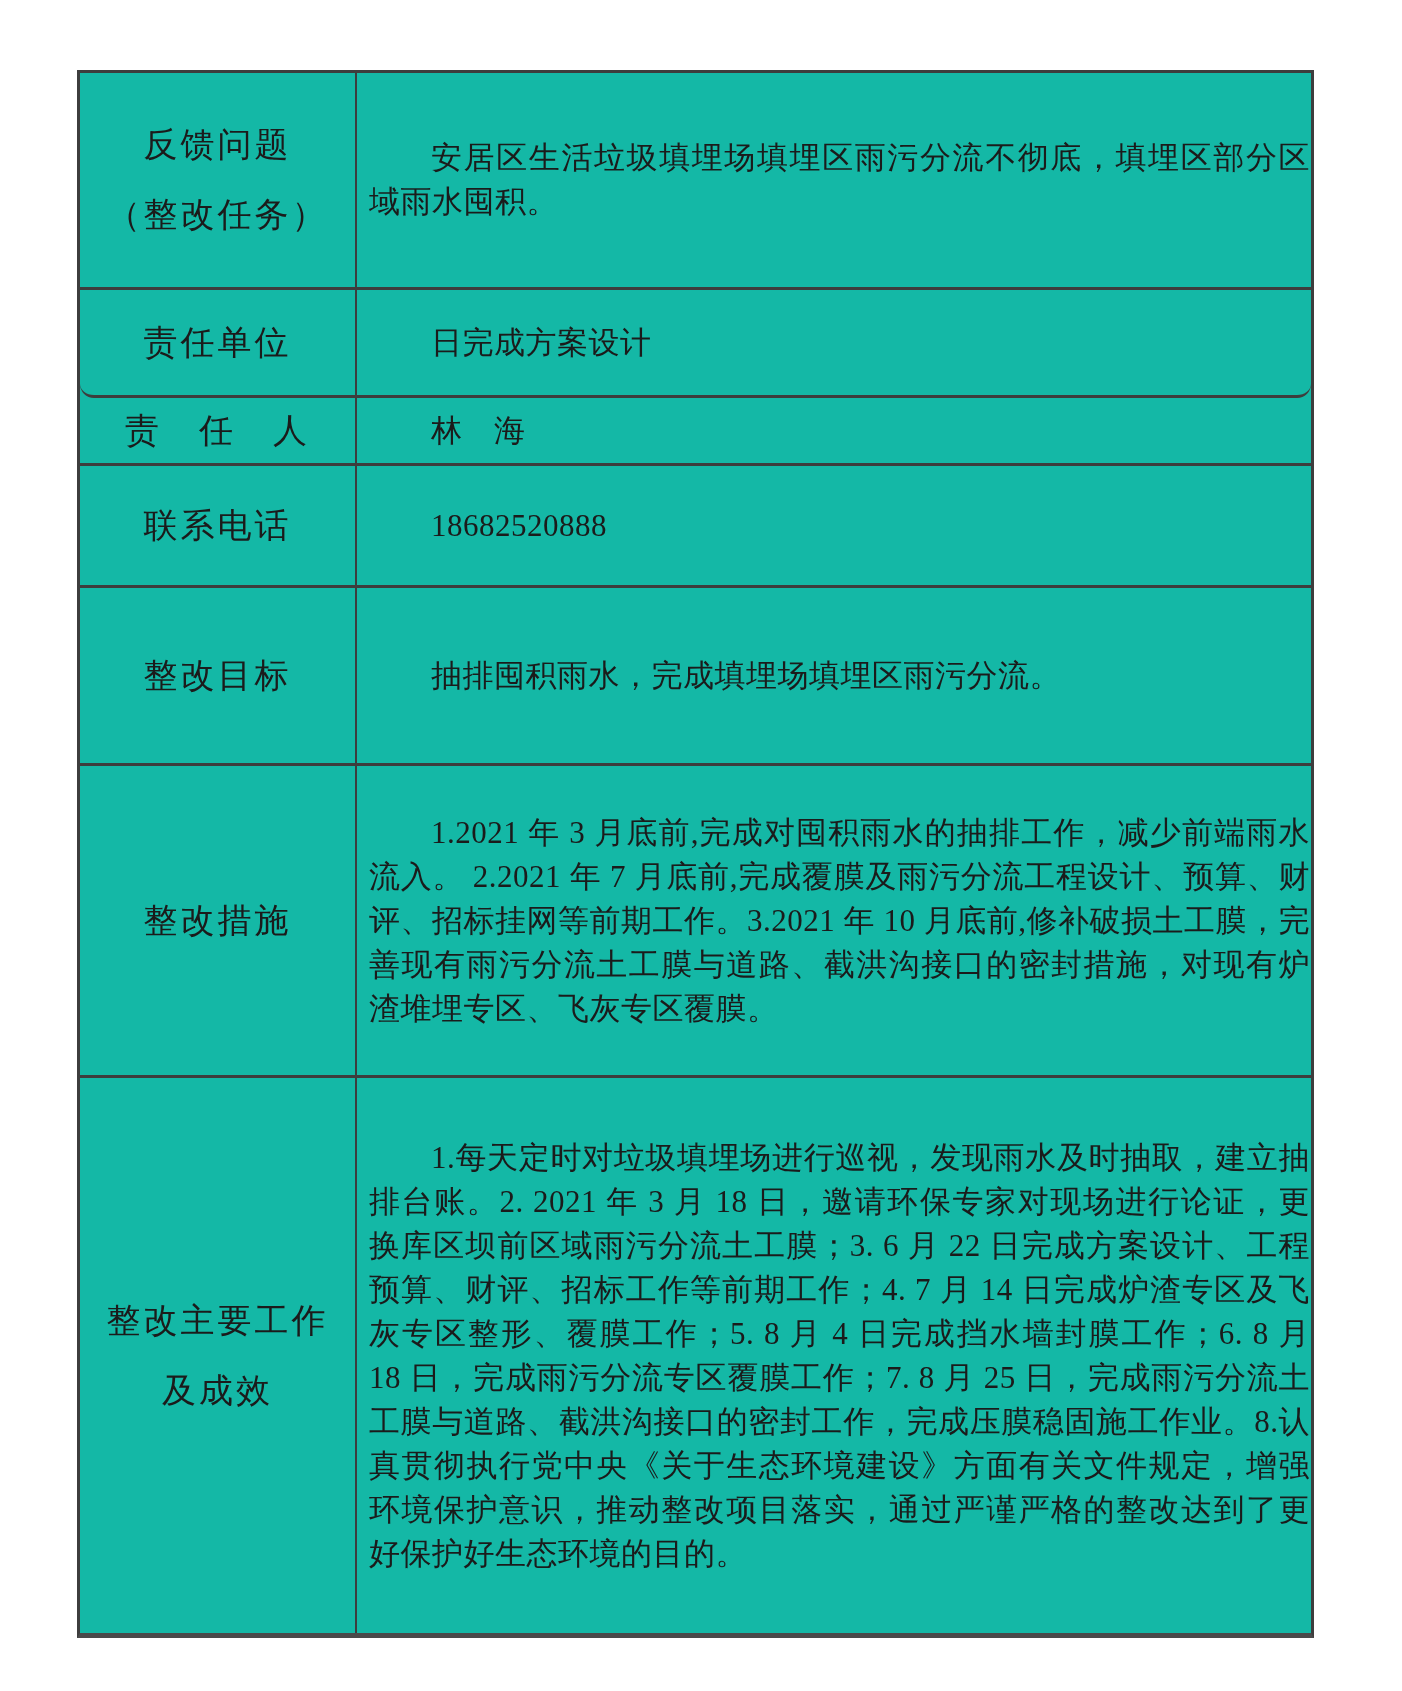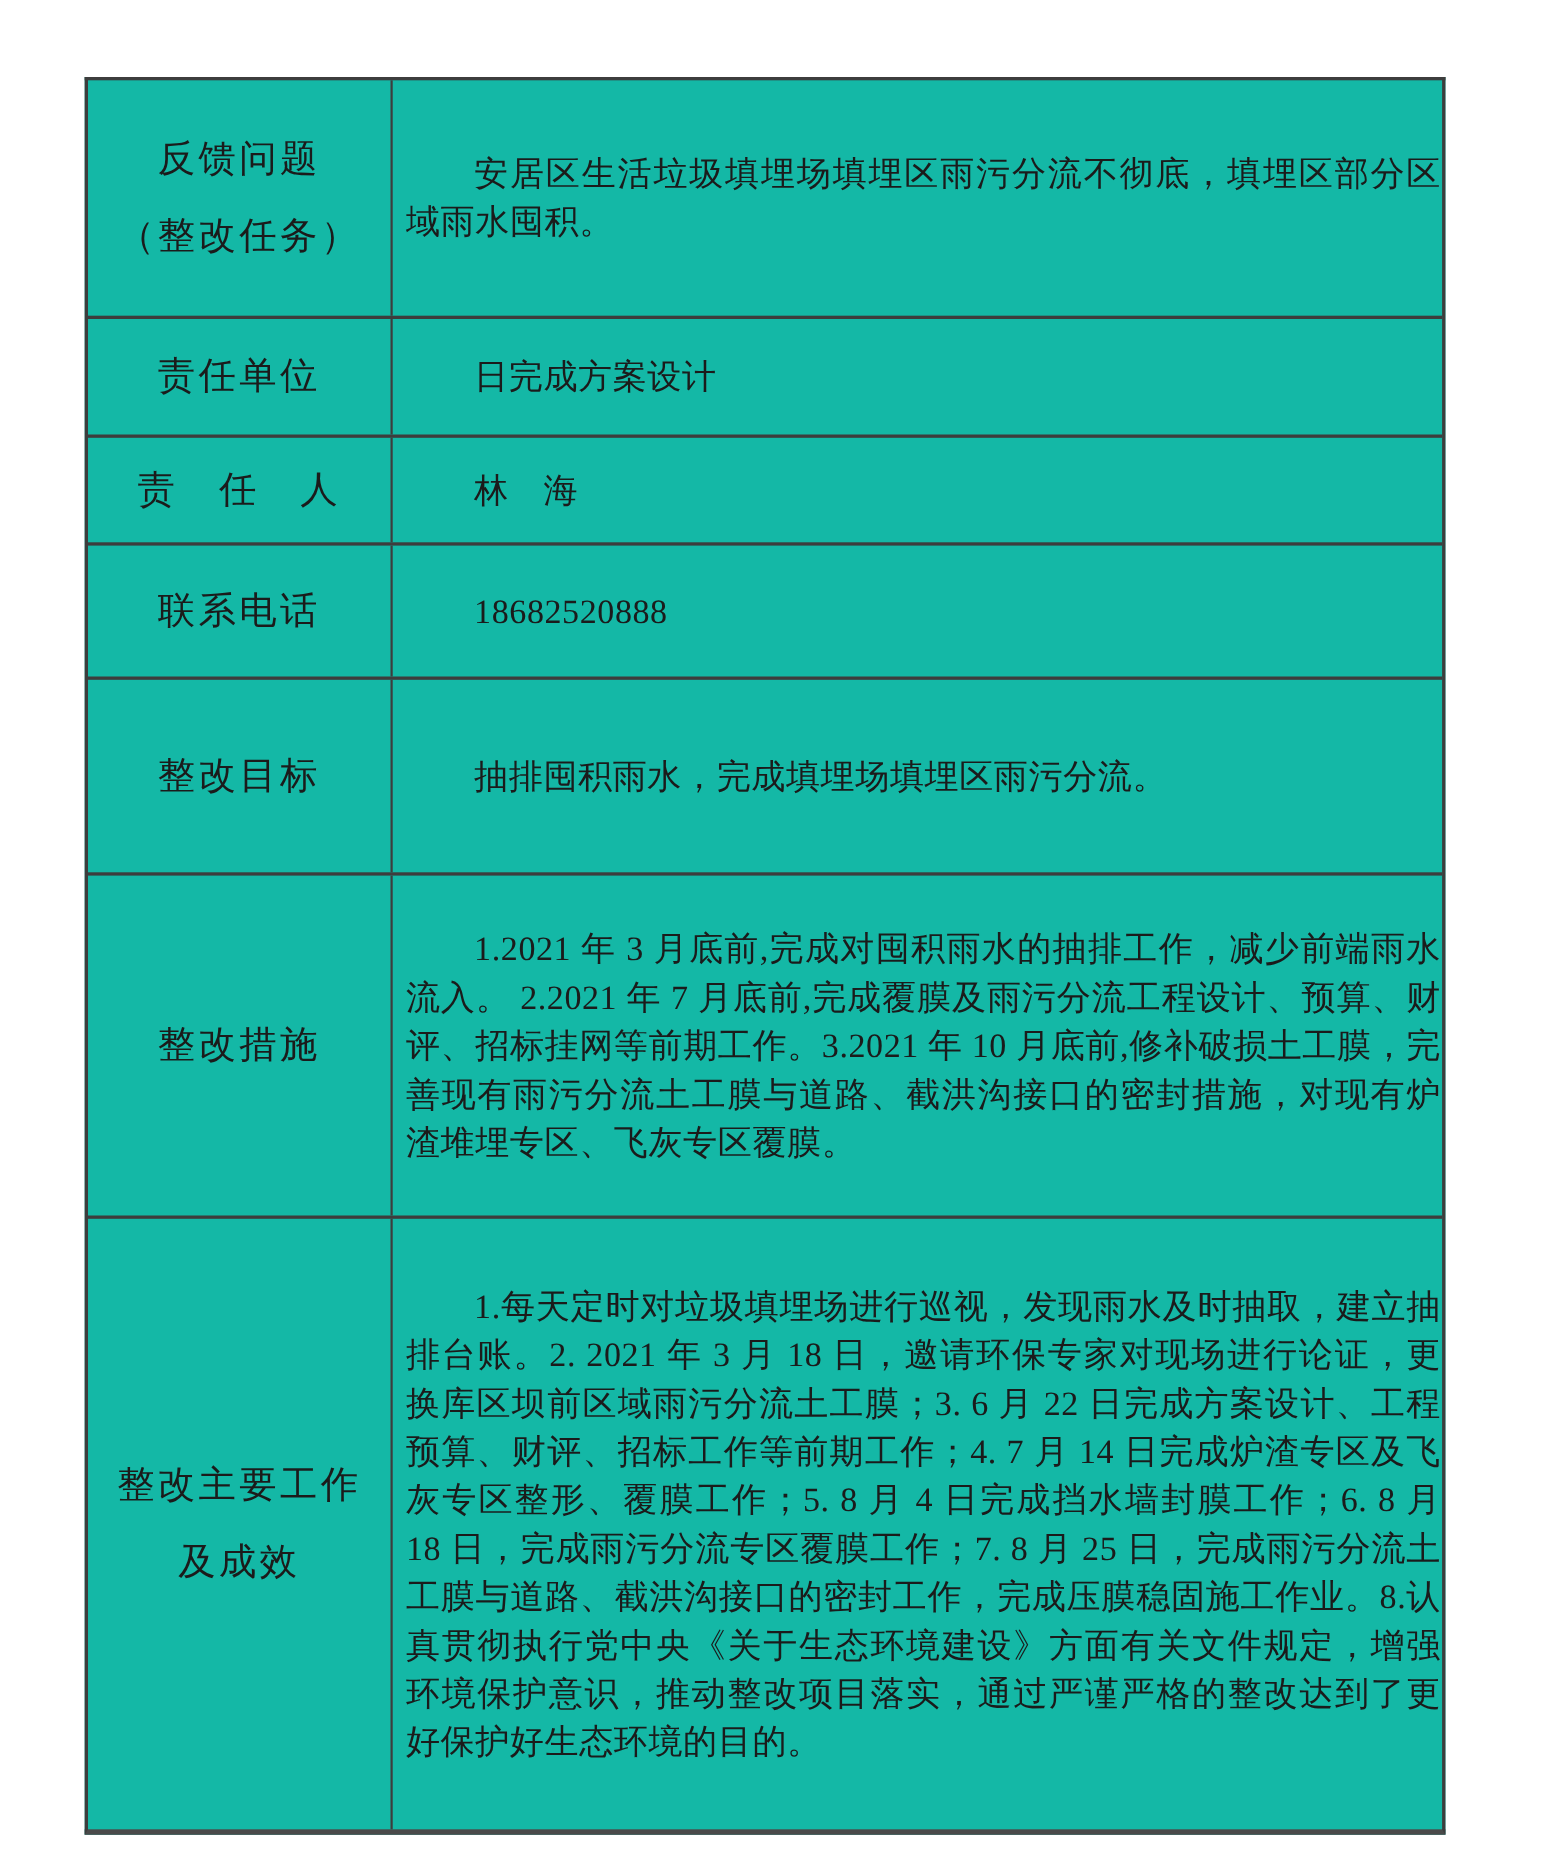--- a/index.html
+++ b/index.html
@@ -25,22 +25,22 @@
     border-bottom-color: #4a4a4a;
     background: #14b8a6;
   }
   .row {
     display: flex;
     box-sizing: border-box;
     border-bottom: 3px solid #3d3d3d;
   }
   .row:last-child { border-bottom: none; }
   .r1 { height: 217px; }
-  .r2 { height: 108px; }
-  .r3 { height: 98px; font-family: Liberation Serif, serif; }
+  .r2 { height: 108px; border-radius: 14px; }
+  .r3 { height: 68px; font-family: Liberation Serif, serif; }
   .r4 { height: 122px; }
   .r5 { height: 178px; }
   .r6 { height: 312px; }
   .r7 { height: 555px; }
   .label-cell {
     flex: 0 0 277px;
     width: 277px;
     box-sizing: border-box;
     border-right: 2px solid #3d3d3d;
     display: flex;

